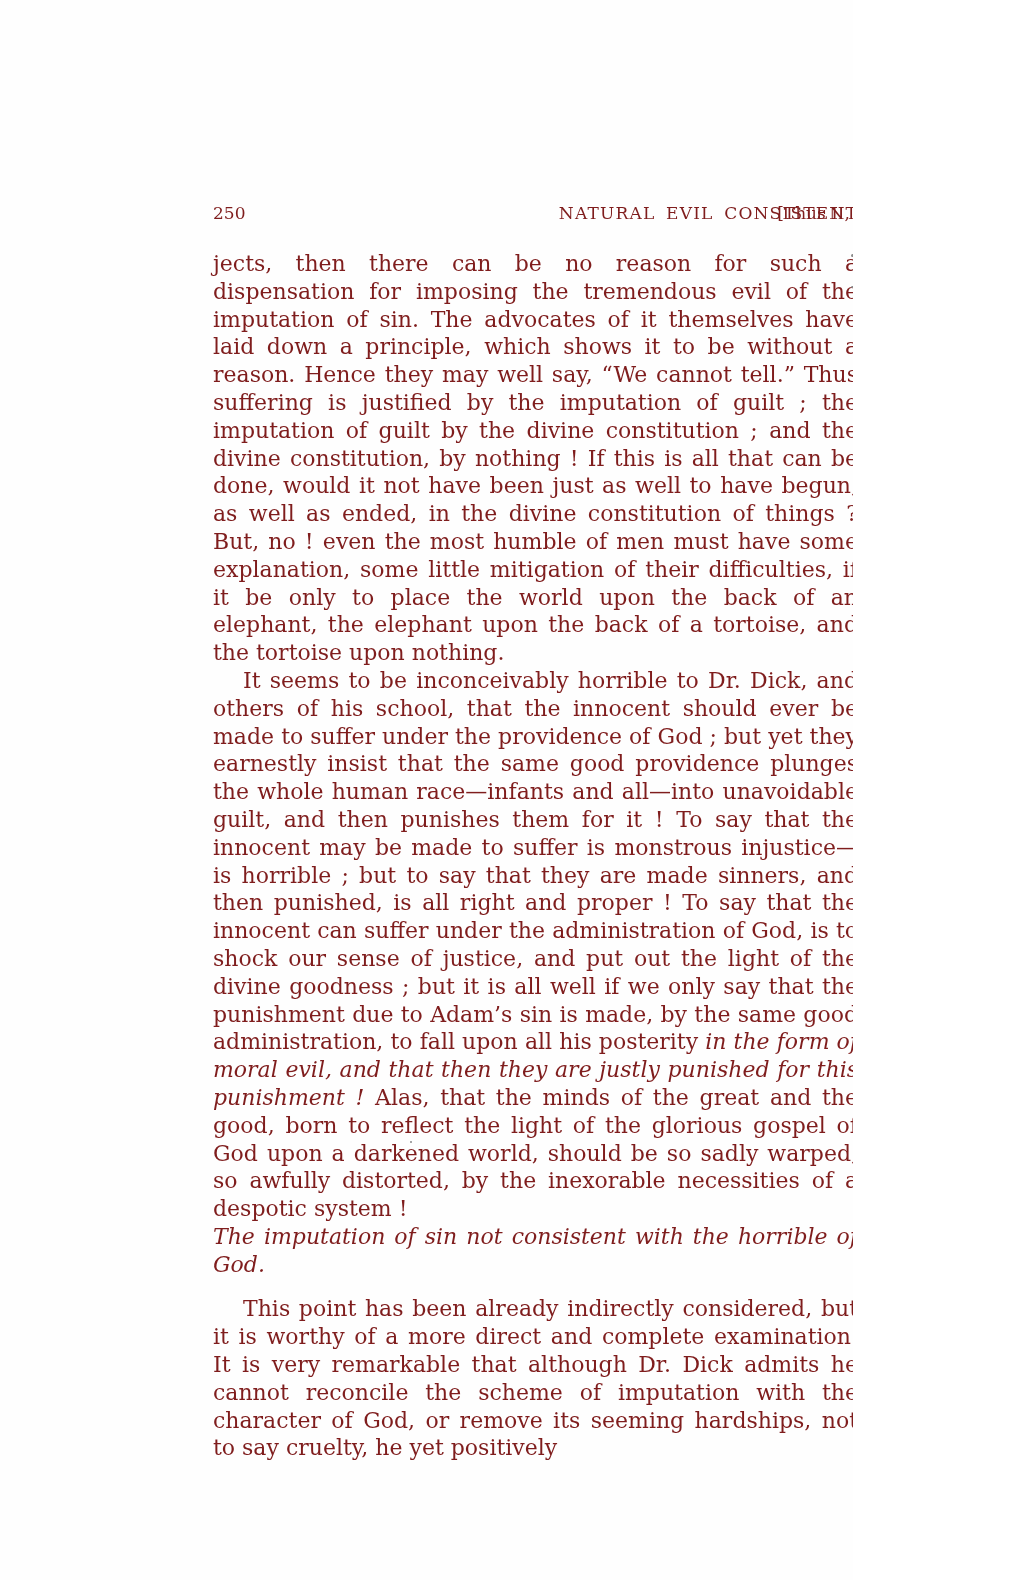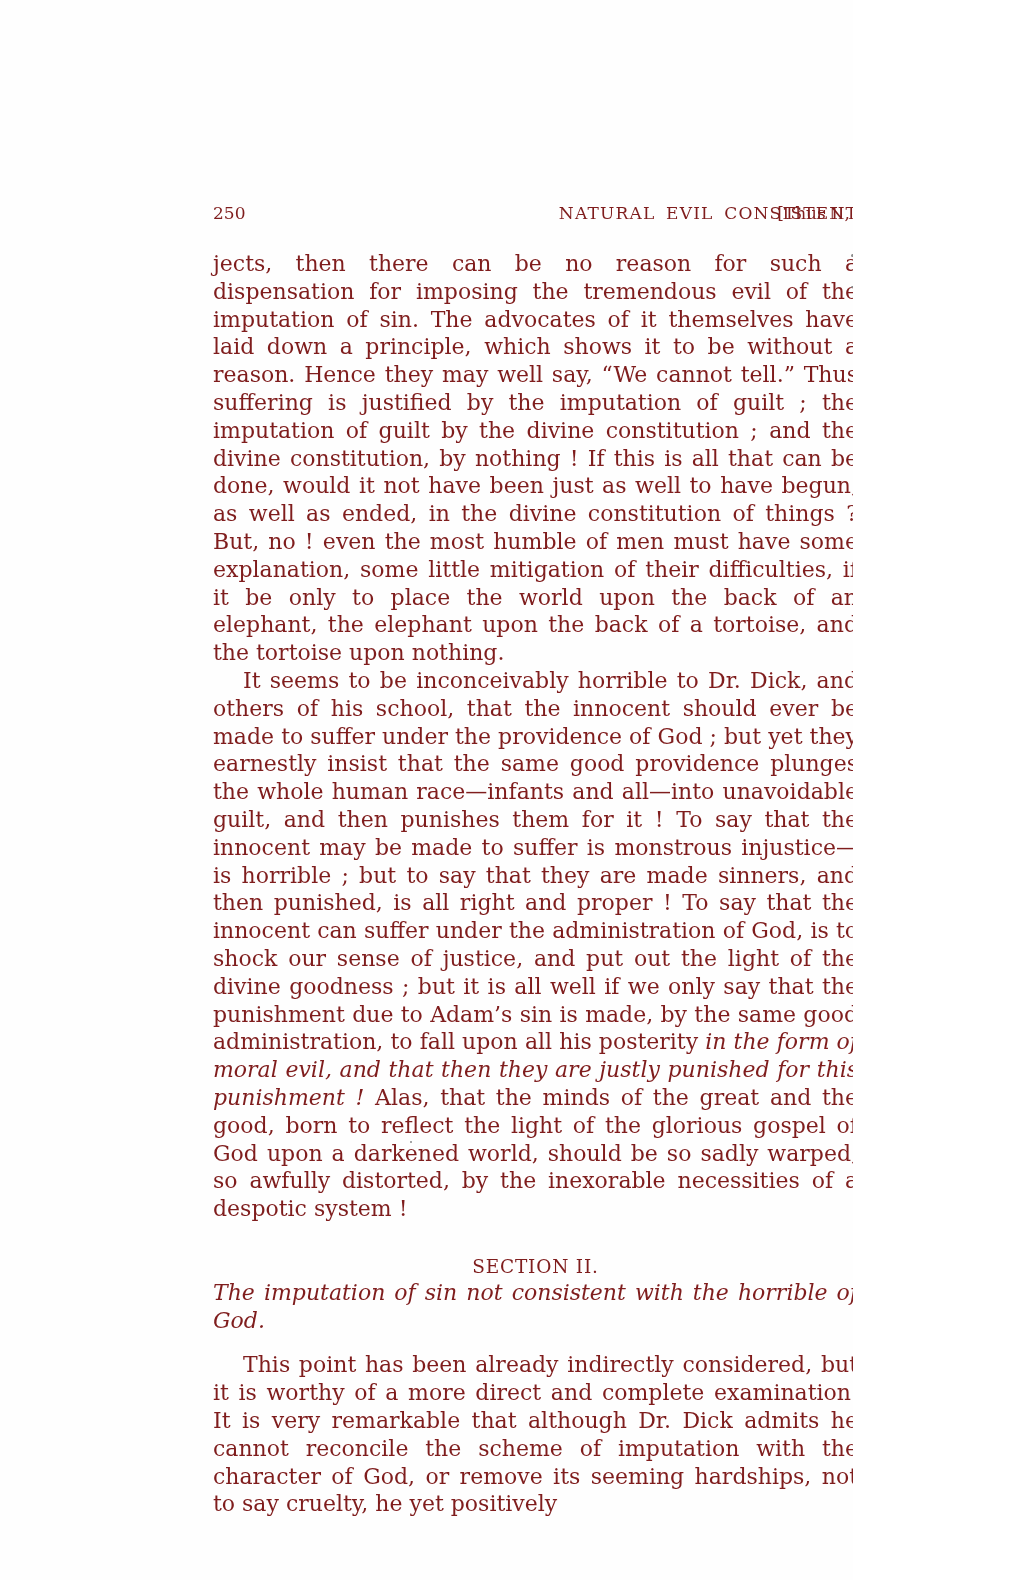--- a/index.html
+++ b/index.html
@@ -100,21 +100,20 @@
       <span class="title">NATURAL EVIL CONSISTENT</span>
       <span class="part">[Thus II,</span>
     </div>
 
     <div class="body-text">
 
       <p class="first">jects, then there can be no reason for such a dispensation for imposing the tremendous evil of the imputation of sin.  The advocates of it themselves have laid down a principle, which shows it to be without a reason.  Hence they may well say, “We cannot tell.”  Thus suffering is justified by the imputation of guilt ; the imputation of guilt by the divine constitution ; and the divine constitution, by nothing !  If this is all that can be done, would it not have been just as well to have begun, as well as ended, in the divine constitution of things ?  But, no ! even the most humble of men must have some explanation, some little mitigation of their difficulties, if it be only to place the world upon the back of an elephant, the elephant upon the back of a tortoise, and the tortoise upon nothing.</p>
 
       <p class="indent"><span>It seems to be inconceivably horrible to Dr. Dick, and others of his school, that the innocent should ever be made to suffer under the providence of God ; but yet they earnestly insist that the same good providence plunges the whole human race—infants and all—into unavoidable guilt, and then punishes them for it !  To say that the innocent may be made to suffer is monstrous injustice—is horrible ; but to say that they are made sinners, and then punished, is all right and proper !  To say that the innocent can suffer under the administration of God, is to shock our sense of justice, and put out the light of the divine goodness ; but it is all well if we only say that the punishment due to Adam’s sin is made, by the same good administration, to fall upon all his posterity </span><em>in the form of moral evil, and that then they are justly punished for this punishment !</em><span> Alas, that the minds of the great and the good, born to reflect the light of the glorious gospel of God upon a darkened world, should be so sadly warped, so awfully distorted, by the inexorable necessities of a despotic system !</span></p>
 
-      <h2 class="section-heading">SECTION II.</h2>
 
       <p class="section-subtitle">The imputation of sin not consistent with the horrible of God.</p>
 
       <p class="indent after-subtitle">This point has been already indirectly considered, but it is worthy of a more direct and complete examination.  It is very remarkable that although Dr. Dick admits he cannot reconcile the scheme of imputation with the character of God, or remove its seeming hardships, not to say cruelty, he yet positively</p>
 
     </div>
   </div>
 
   <div class="speck s1"></div>
   <div class="speck s2"></div>

